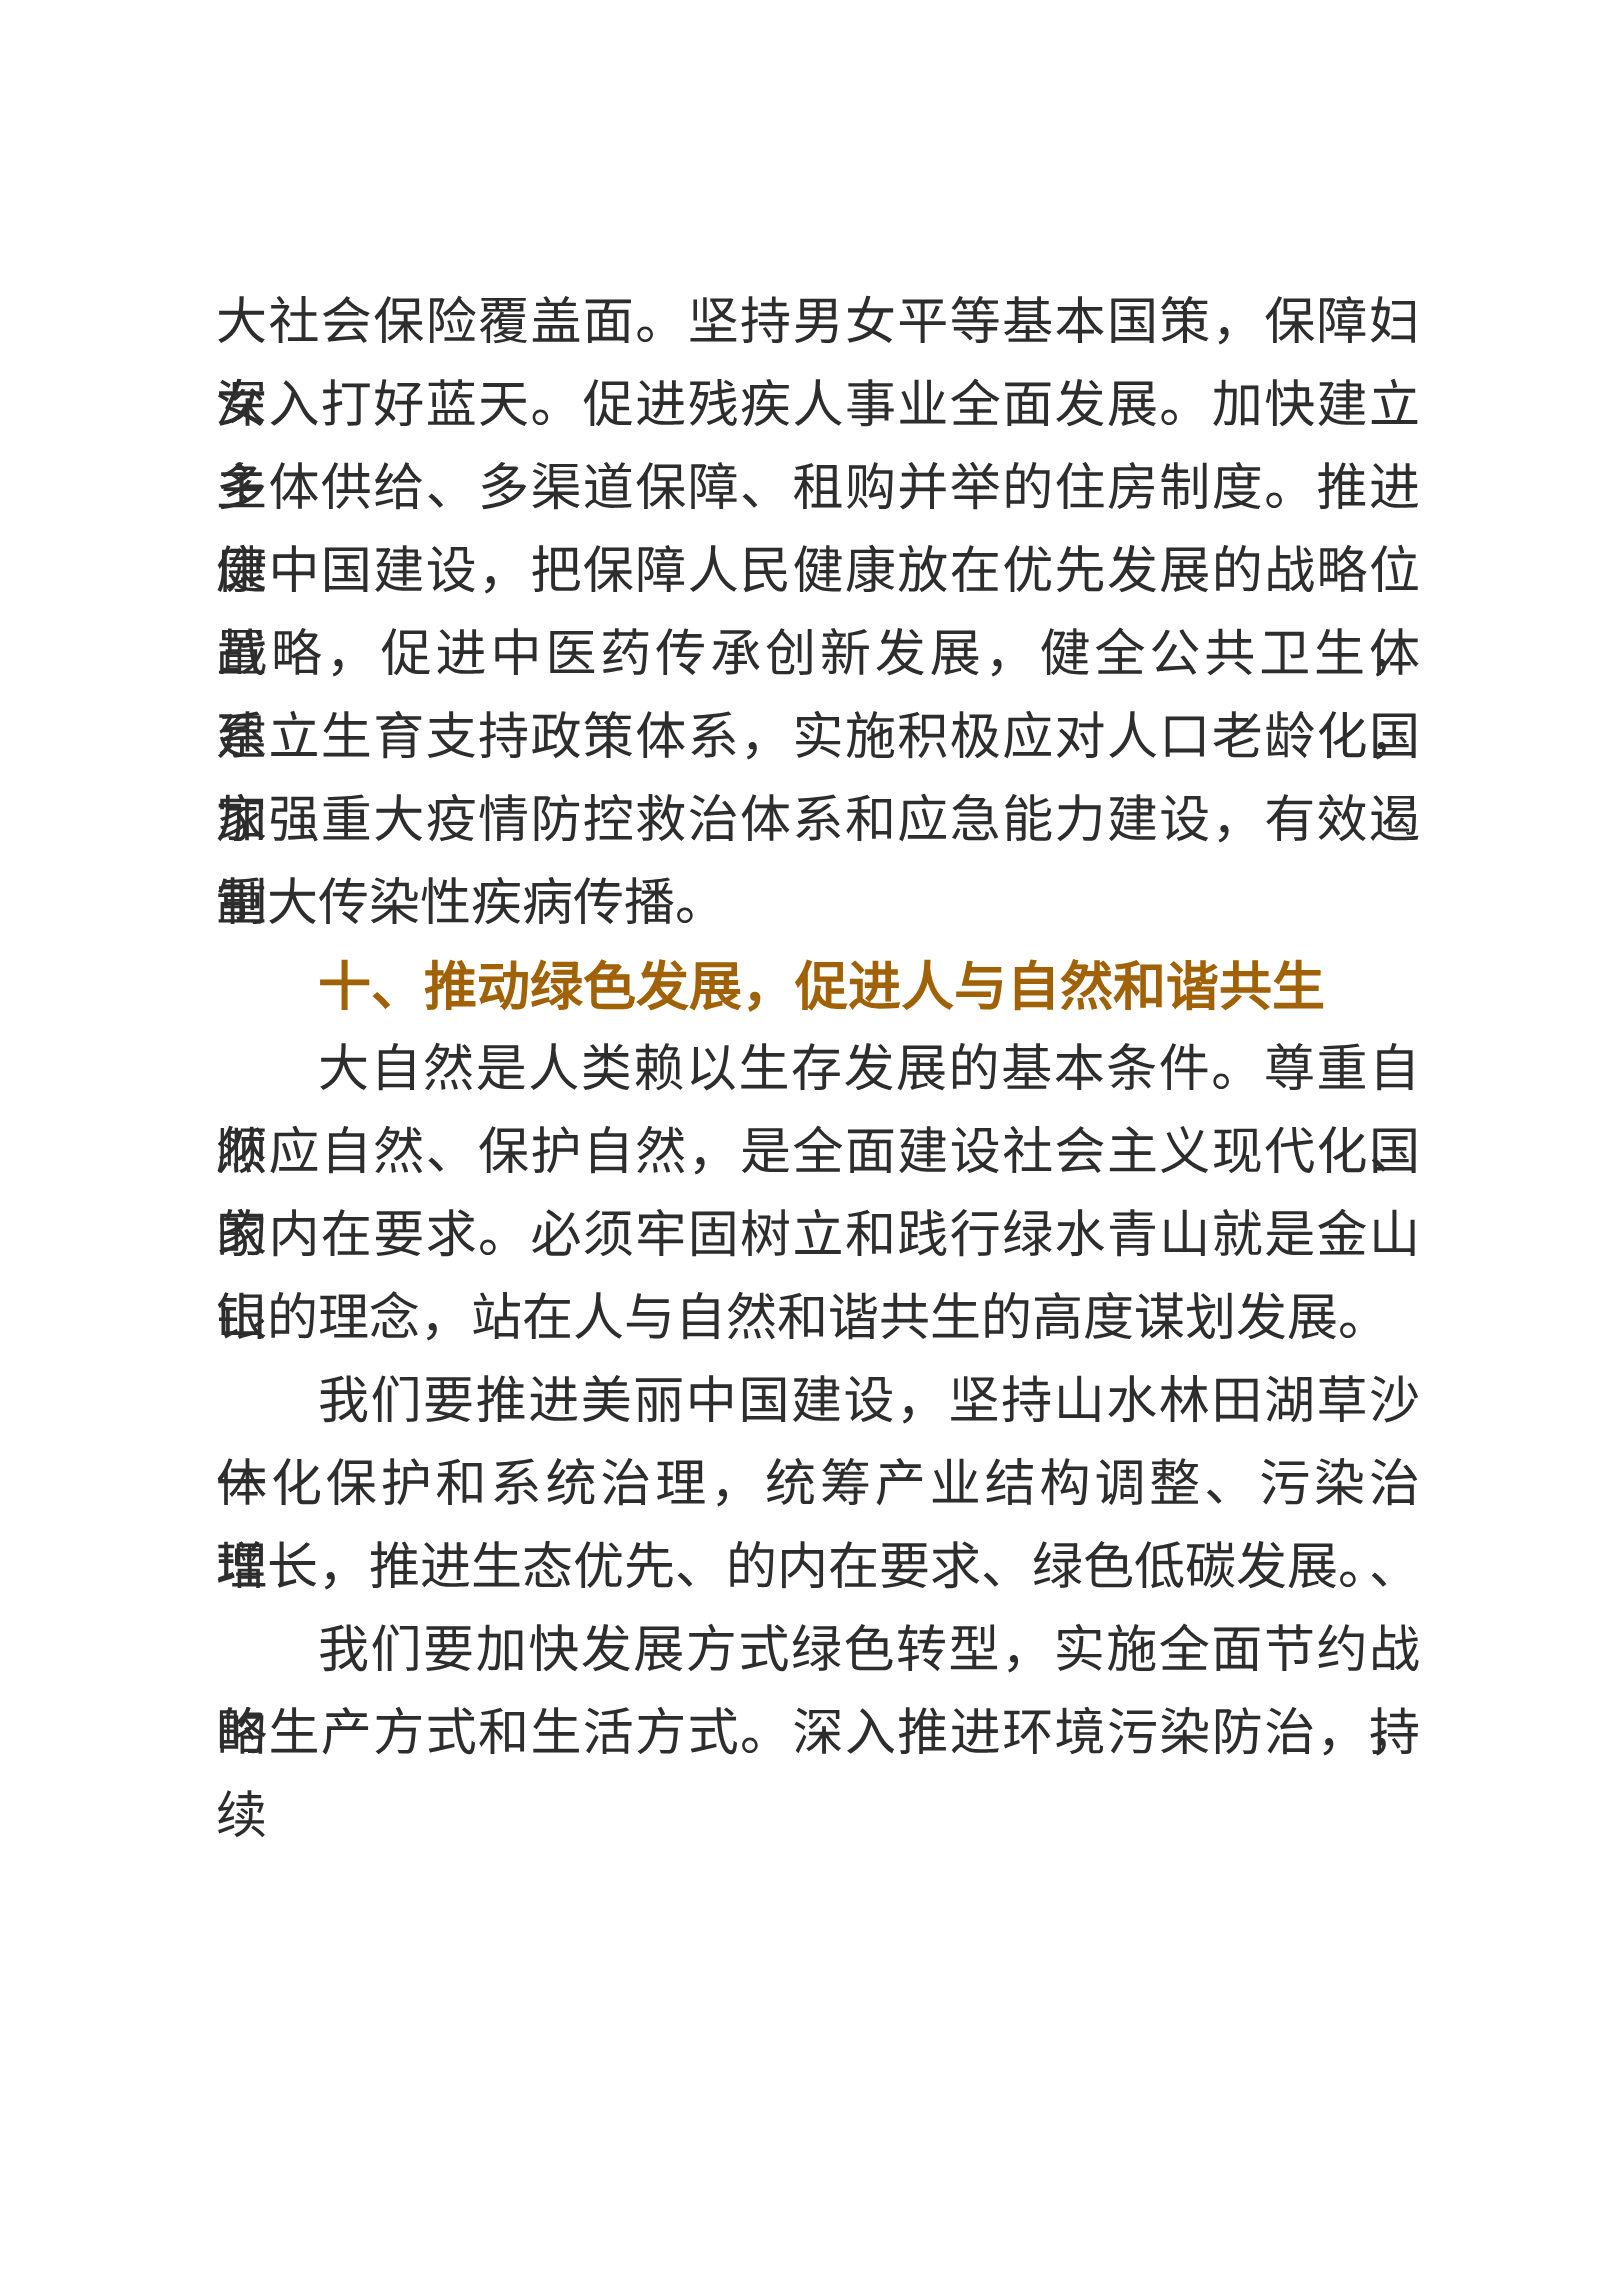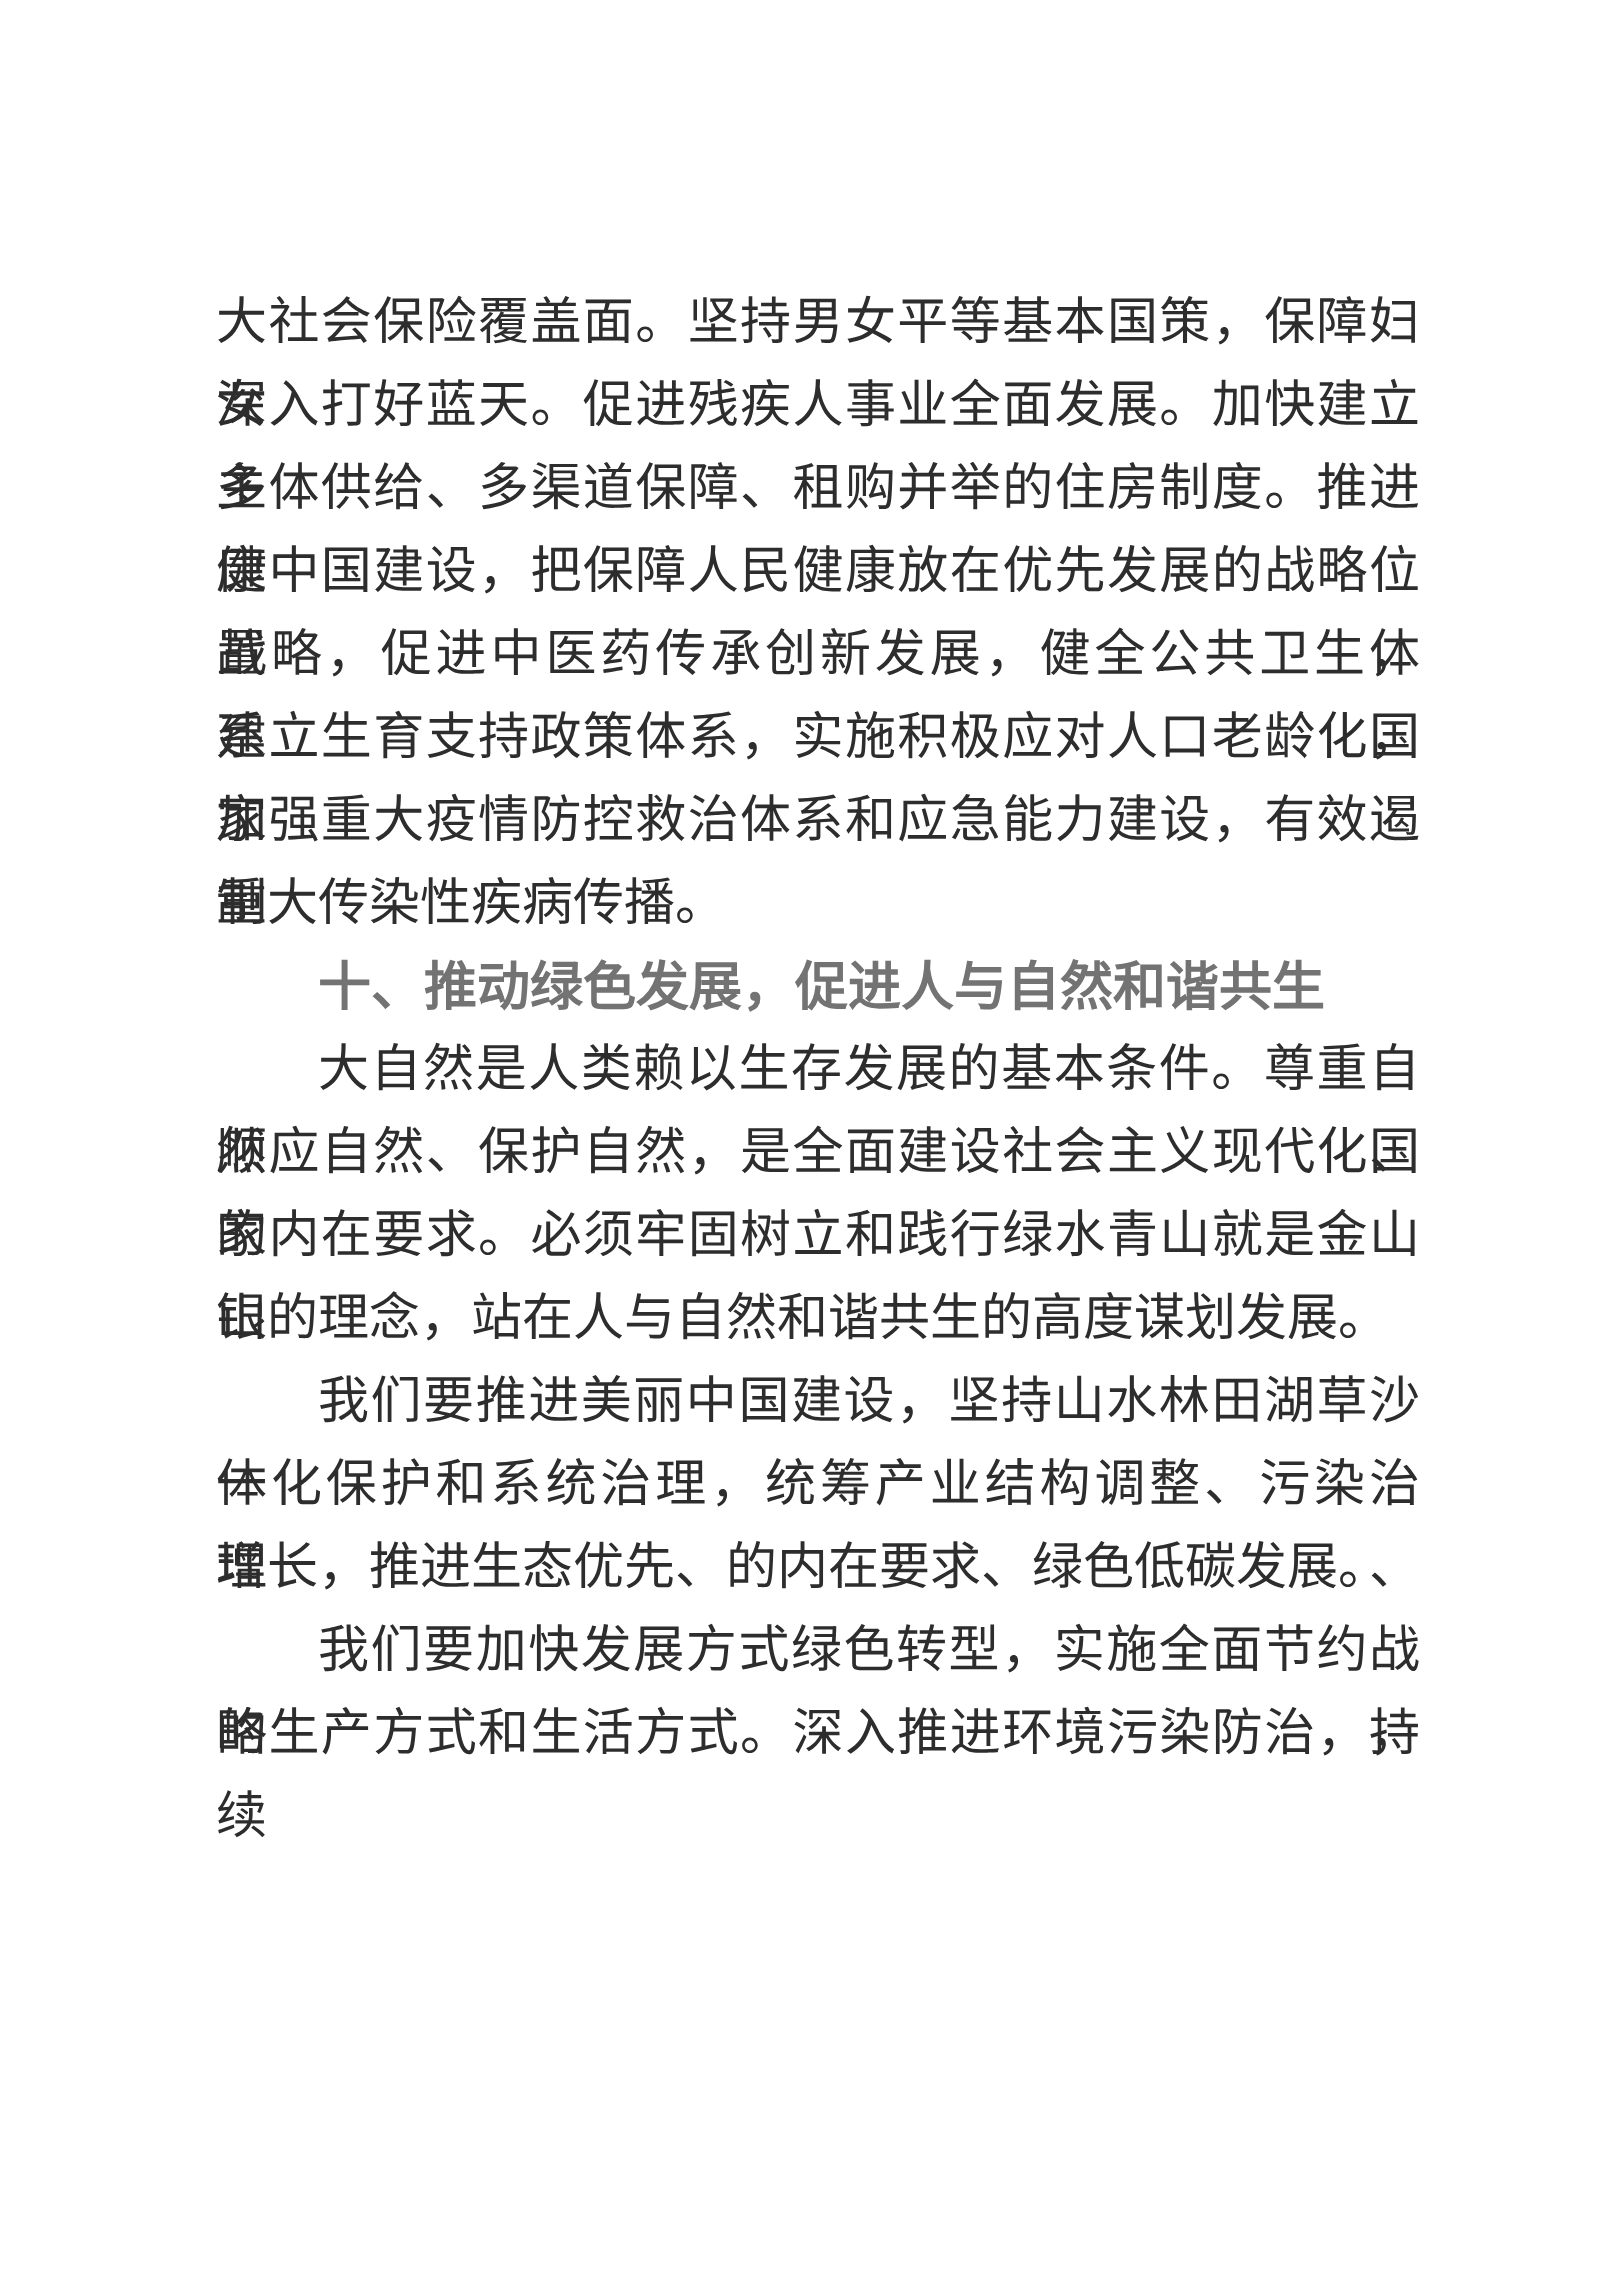--- a/index.html
+++ b/index.html
@@ -32,21 +32,21 @@
     text-align: justify;
     text-align-last: justify;
   }
   .indent {
     text-indent: 102px; 
   }
   .heading {
     font-family: "DejaVu Sans", "Liberation Sans", sans-serif;
     font-weight: 700;
     font-size: 53px;
-    color: #737373;
+    color: #a16207;
     text-indent: 102px;
   }
   .pagenum {
     position: absolute;
     left: 0;
     right: 0;
     top: 2115px;
     height: 69px;
     line-height: 69px;
     text-align: center;

